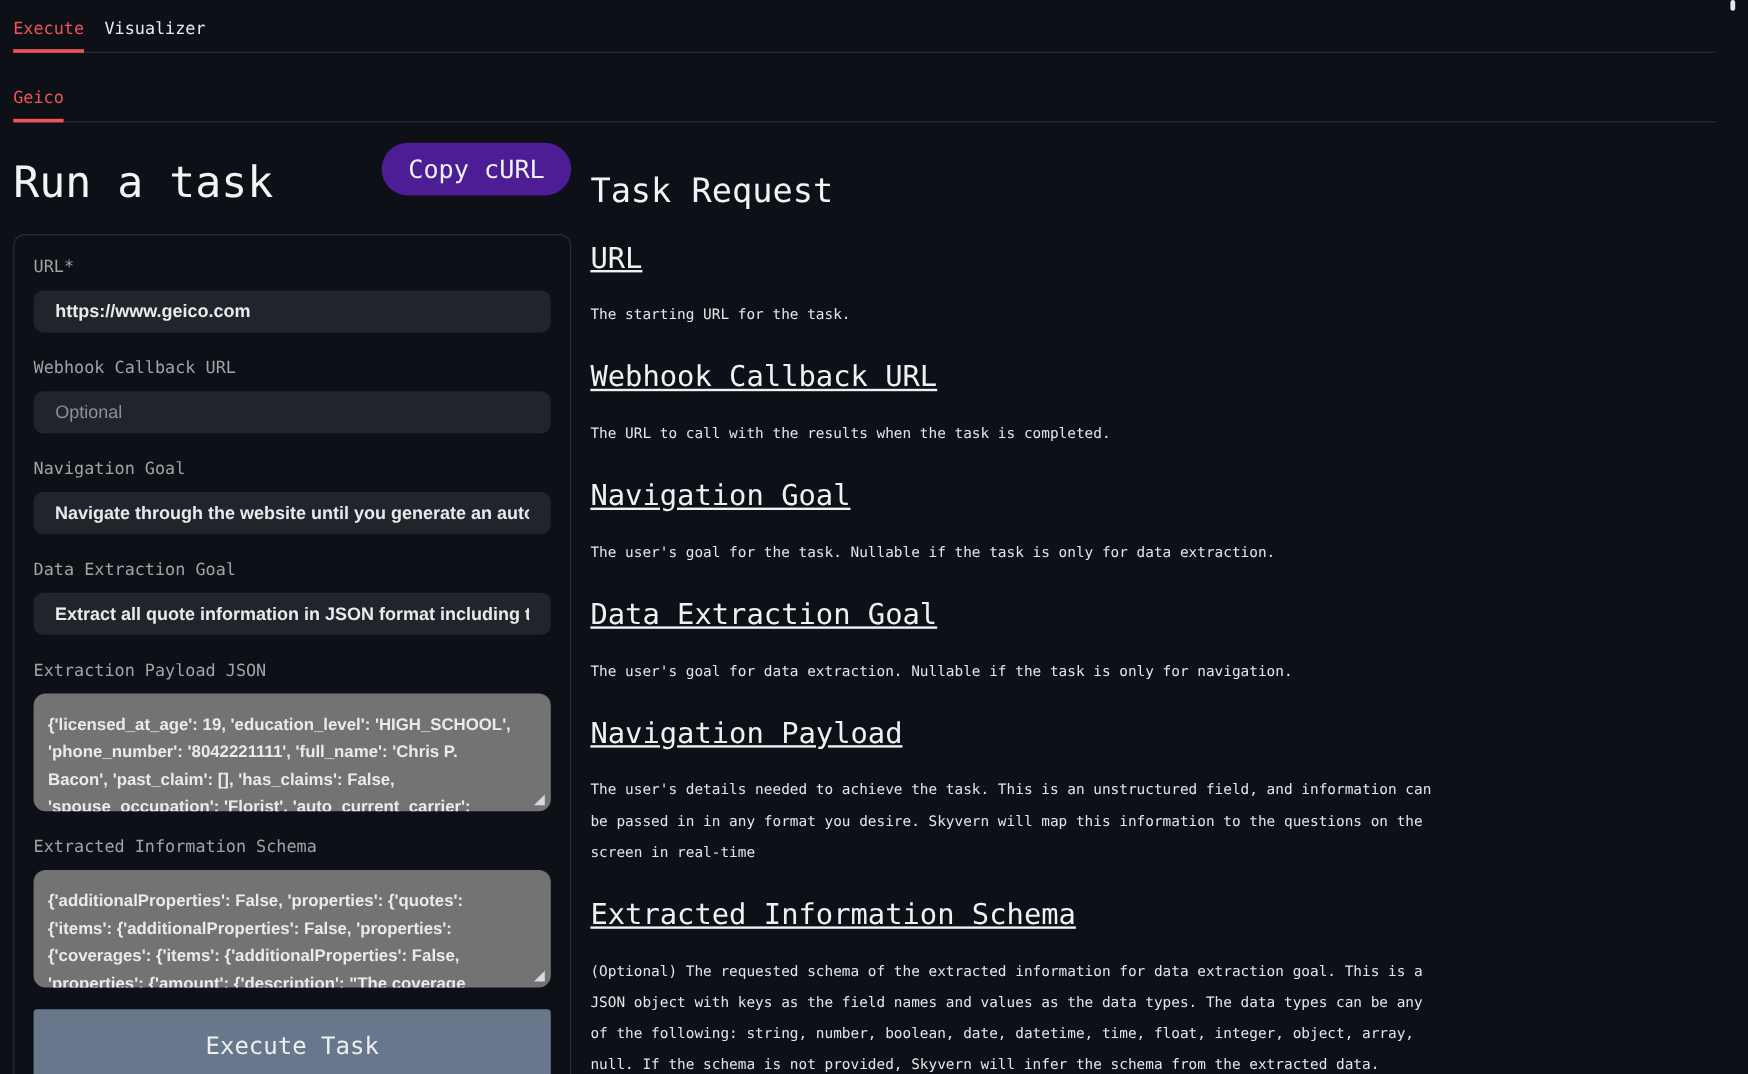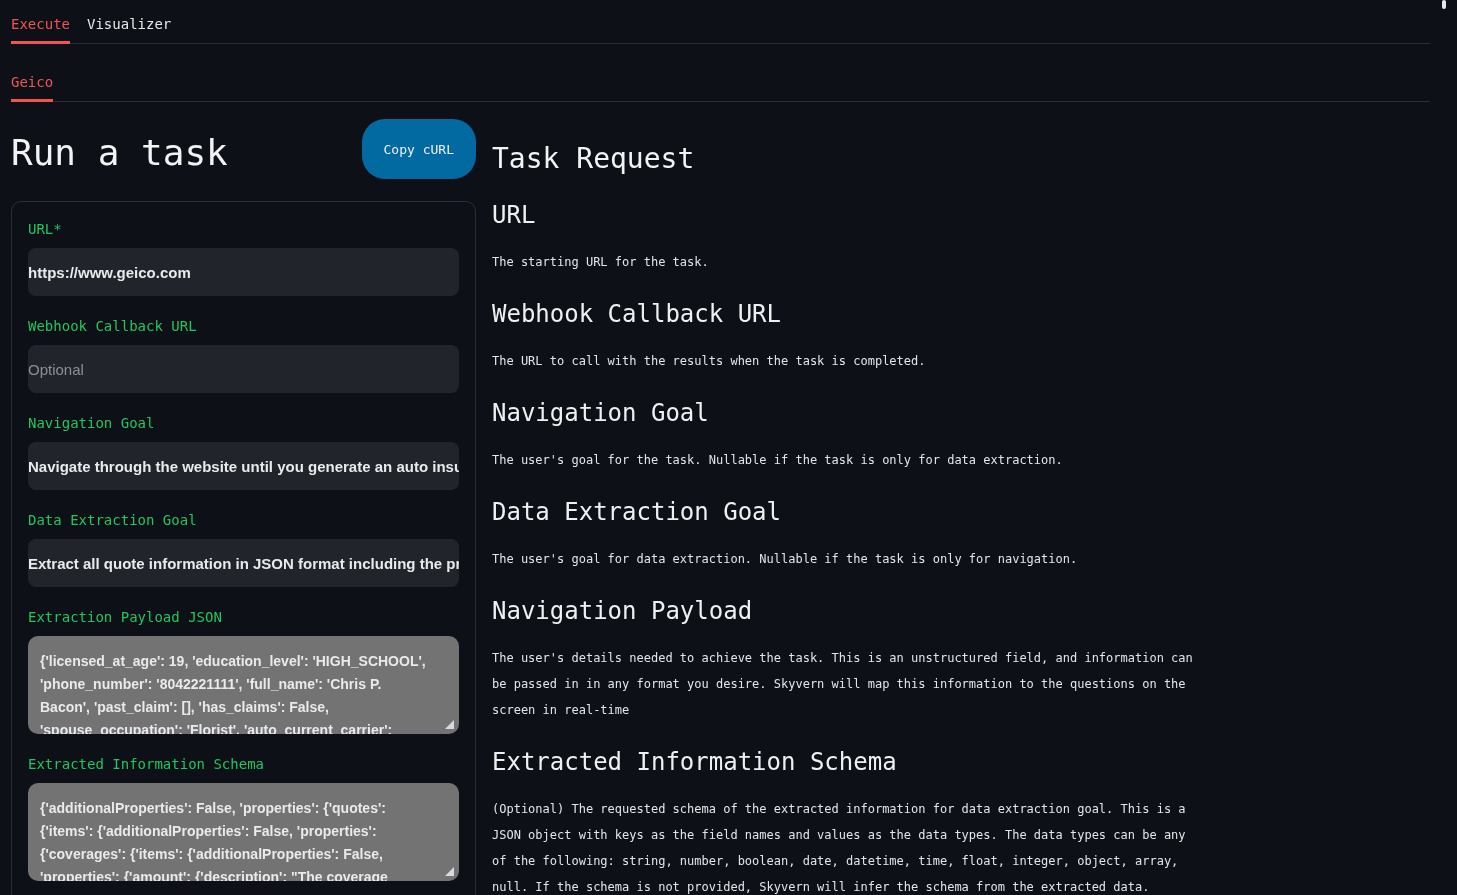--- a/index.html
+++ b/index.html
@@ -26,33 +26,33 @@
 
   
   .main { display: flex; align-items: flex-start; }
   .left-col { width: 465px; flex: 0 0 465px; }
   .right-col { flex: 1; margin-left: 16px; }
 
   
   .form-header { display: flex; justify-content: space-between; align-items: flex-start; margin-top: 17px; }
   .form-title { font-size: 36px; font-weight: normal; line-height: 40px; margin-top: 14px; color: #f2f3f5; letter-spacing: 0; }
   .copy-curl-btn {
-    height: 60px; padding: 0 22px; border: none; border-radius: 23px;
-    background: #0369a1; color: #f0f1f3; font-family: inherit; font-size: 13px;
+    height: 44px; padding: 0 22px; border: none; border-radius: 23px;
+    background: #4c1d95; color: #f0f1f3; font-family: inherit; font-size: 21px;
     cursor: pointer;
   }
   .form-card {
     margin-top: 22px; border: 1px solid #2b2e36; border-radius: 10px;
     padding: 20px 16px; height: 710px;
   }
   .field { margin-bottom: 23px; }
-  .field-label { display: block; font-size: 14px; line-height: 14px; color: #22c55e; margin-bottom: 12px; }
+  .field-label { display: block; font-size: 14px; line-height: 14px; color: #a3a3a3; margin-bottom: 12px; }
   .text-input {
-    width: 100%; height: 48px; background: #22242c; border: none; border-radius: 8px;
-    padding: 0 0; color: #e9eaec; font-family: "Liberation Sans", sans-serif;
+    width: 100%; height: 35px; background: #22242c; border: none; border-radius: 8px;
+    padding: 0 18px; color: #e9eaec; font-family: "Liberation Sans", sans-serif;
     font-size: 15px; font-weight: bold; outline: none;
   }
   .text-input::placeholder { color: #8a8f99; font-weight: normal; }
   .textarea-wrap { position: relative; }
   .text-area {
     width: 100%; height: 98px; background: #737373; border: none; border-radius: 10px;
     padding: 14px 12px; color: #e9eaec; font-family: "Liberation Sans", sans-serif;
     font-size: 14px; font-weight: bold; line-height: 23px;
     resize: none; outline: none; overflow: hidden; display: block; white-space: pre-wrap;
   }
@@ -62,21 +62,21 @@
     cursor: nwse-resize;
   }
   .execute-btn {
     width: 100%; height: 60px; margin-top: 18px; border: none; border-radius: 3px;
     background: #68778c; color: #eceef0; font-family: inherit; font-size: 20px;
     cursor: pointer;
   }
 
   
   .docs-title { font-size: 28px; font-weight: normal; line-height: 34px; margin-top: 40px; color: #f2f3f5; }
-  .doc-heading { font-size: 24px; font-weight: normal; line-height: 29px; margin-top: 25px; color: #eff0f2; }
+  .doc-heading { font-size: 24px; font-weight: normal; line-height: 29px; margin-top: 25px; color: #eff0f2; text-decoration: underline; }
   .doc-body { font-size: 12px; line-height: 26px; margin-top: 19px; color: #e3e5e8; white-space: pre-line; }
 
   .scrollbar-thumb {
     position: absolute; top: 0; right: 11px; width: 4px; height: 9px;
     background: #e8e9eb; border-radius: 2px;
   }
 </style>
 </head>
 <body>
 

